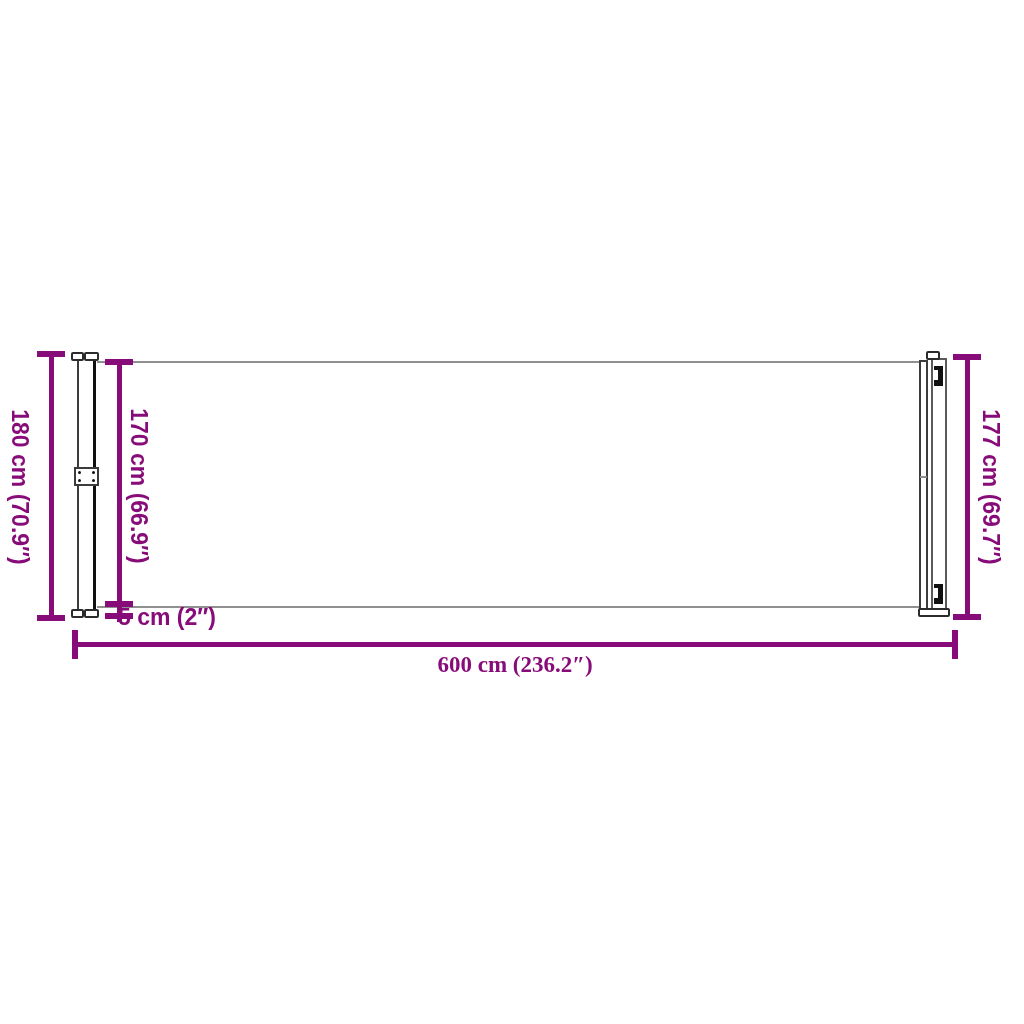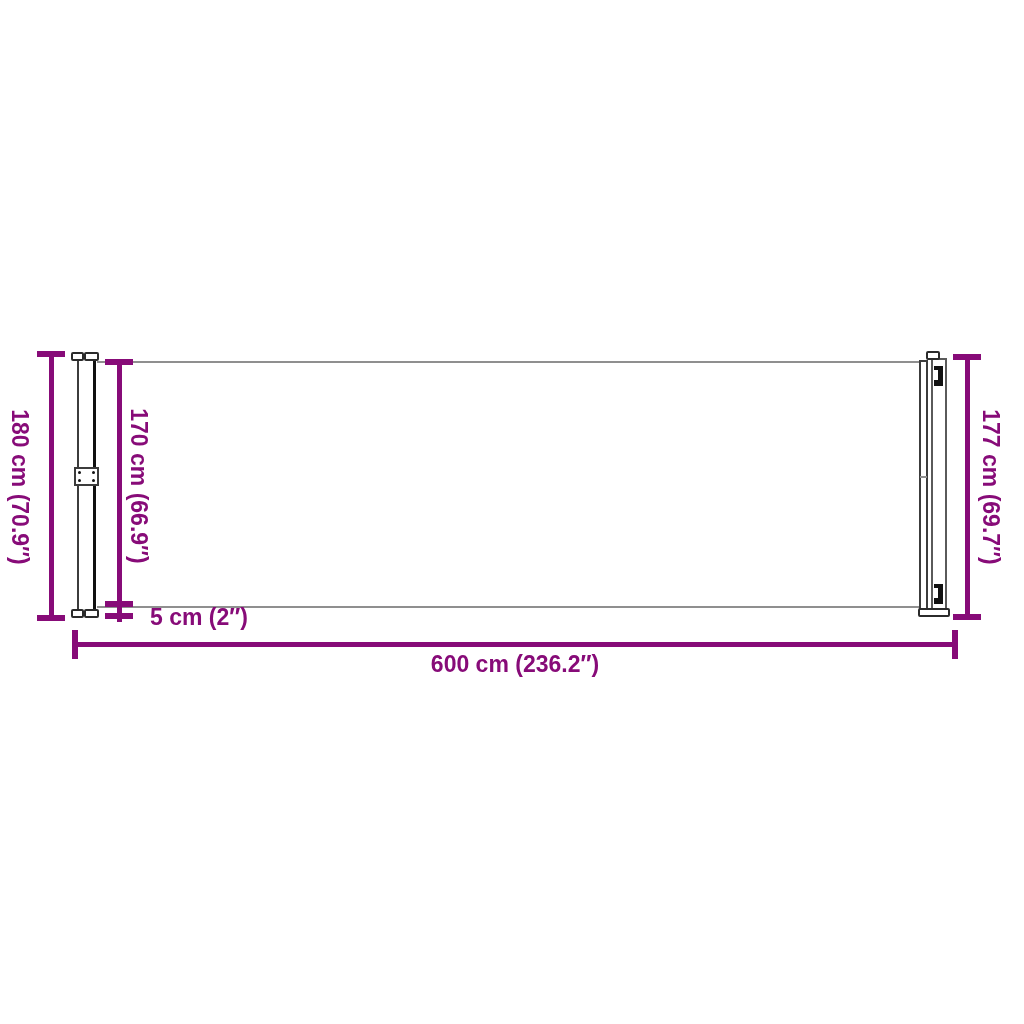--- a/index.html
+++ b/index.html
@@ -116,30 +116,30 @@
 
   <div>
     <div class="abs dim vline" style="left:117px;top:361px;height:261px;"></div>
     <div class="abs dim hbar" style="left:105px;top:359px;"></div>
     <div class="abs dim hbar" style="left:105px;top:601px;"></div>
     <div class="abs dim-label vlabel" style="left:127px;top:486px;">170 cm (66.9″)</div>
   </div>
 
   <div>
     <div class="abs dim hbar" style="left:105px;top:613px;"></div>
-    <div class="abs dim-label" style="left:150px;top:606px;">5 cm (2″)</div>
+    <div class="abs dim-label" style="left:118px;top:606px;">5 cm (2″)</div>
   </div>
 
   <div>
     <div class="abs dim vline" style="left:965px;top:357px;height:263px;"></div>
     <div class="abs dim hbar" style="left:953px;top:354px;"></div>
     <div class="abs dim hbar" style="left:953px;top:614px;"></div>
     <div class="abs dim-label vlabel" style="left:979px;top:487px;">177 cm (69.7″)</div>
   </div>
 
   <div>
     <div class="abs dim hline" style="left:75px;top:642px;width:880px;"></div>
     <div class="abs dim vbar" style="left:72px;top:630px;"></div>
     <div class="abs dim vbar" style="left:952px;top:630px;"></div>
-    <div class="abs dim-label" style="left:75px;top:653px;width:880px;text-align:center;">600 cm (236.2″)</div>
+    <div class="abs dim-label" style="left:75px;top:653px;width:880px;text-align:center;font-family:Liberation Serif, serif;">600 cm (236.2″)</div>
   </div>
 
 </div>
 
 </body></html>

